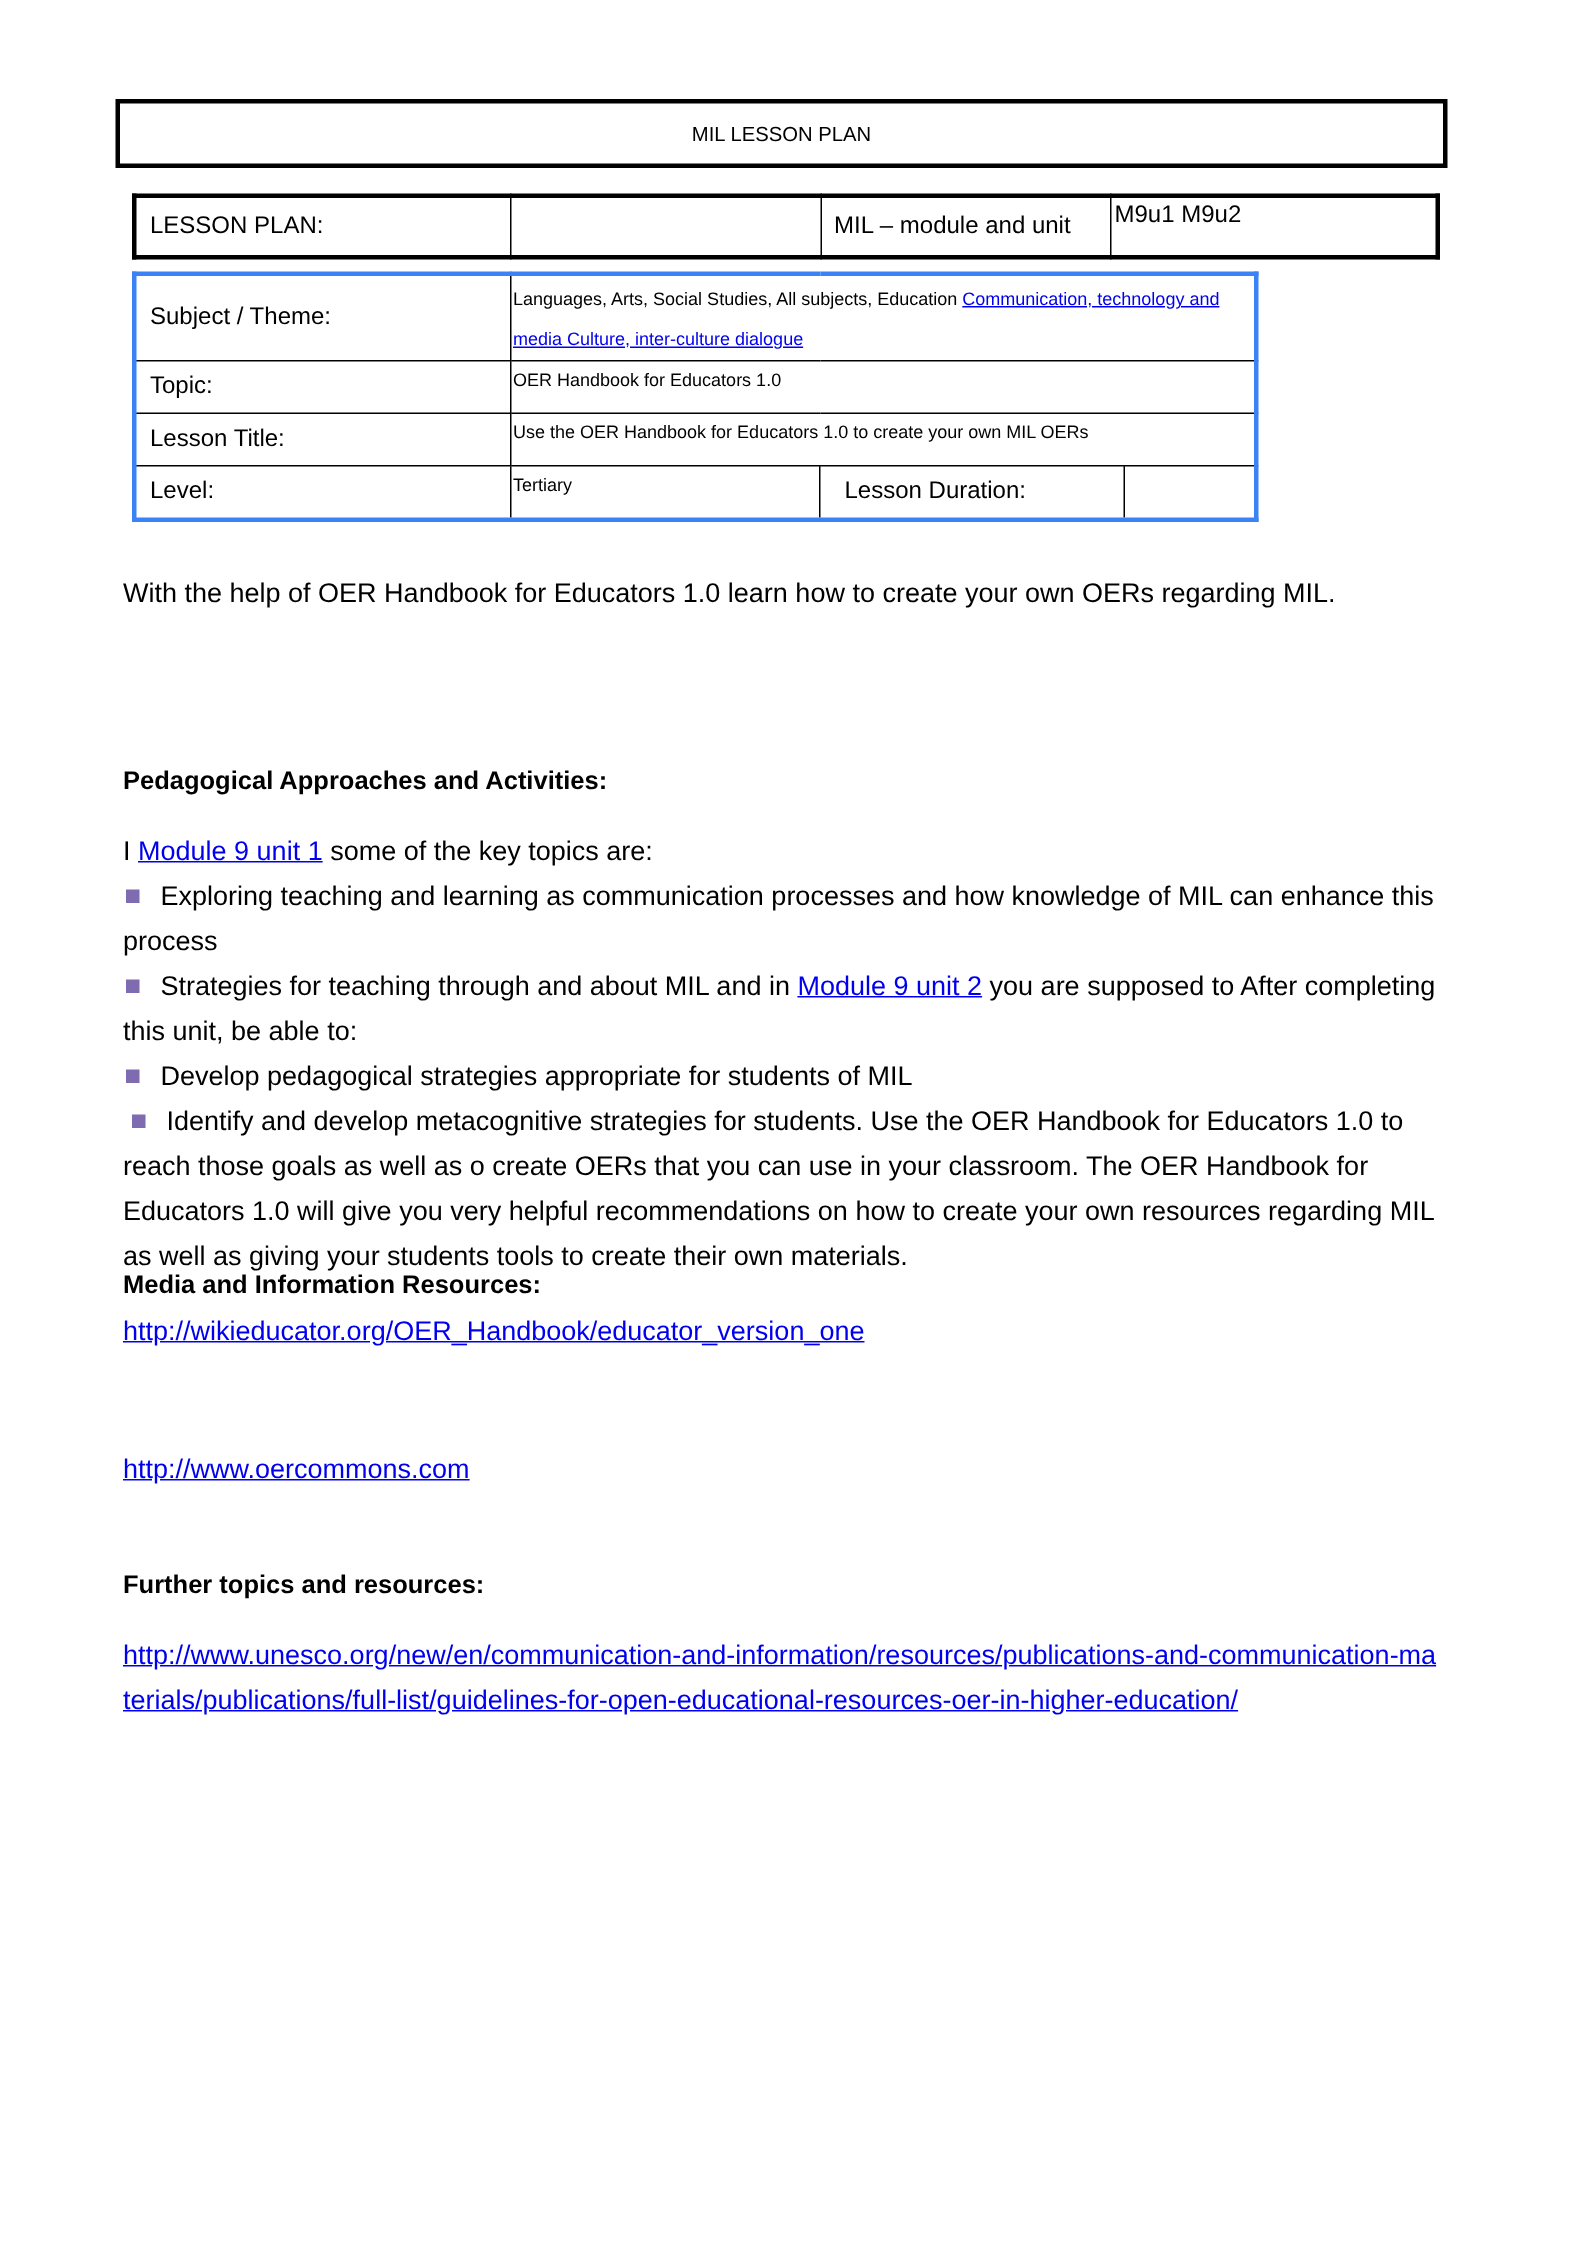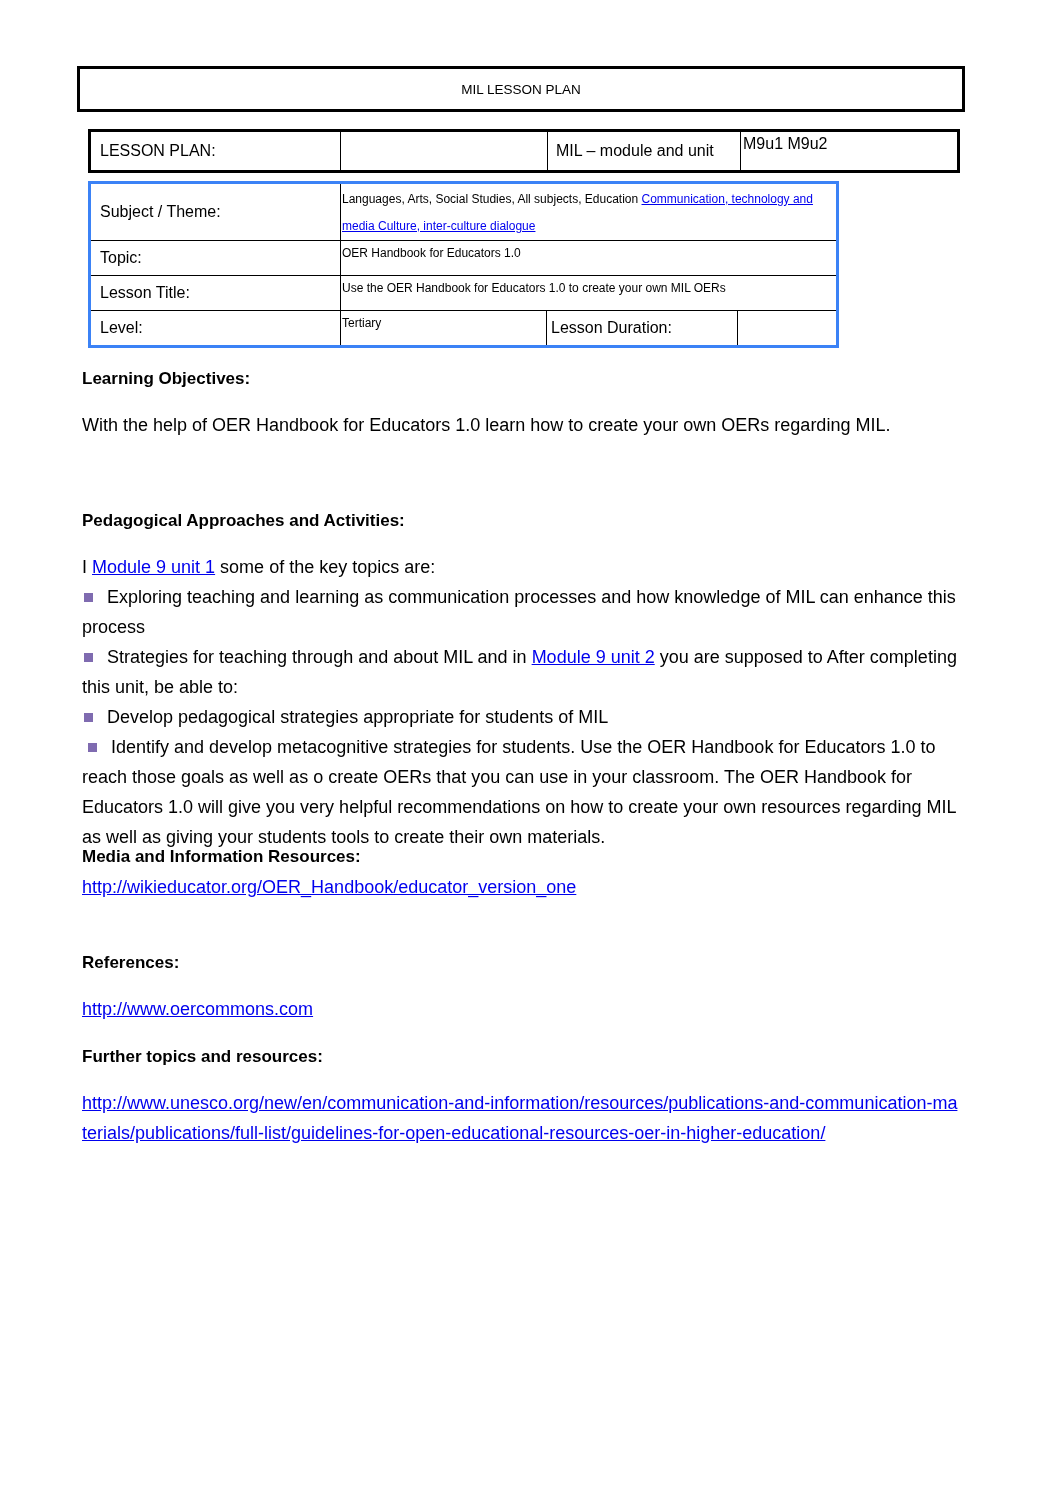--- a/index.html
+++ b/index.html
@@ -59,48 +59,46 @@
     <td class="lbl">Topic:</td>
     <td class="val" colspan="3" style="line-height:20px;">OER Handbook for Educators 1.0</td>
   </tr>
   <tr style="height:35px;">
     <td class="lbl">Lesson  Title:</td>
     <td class="val" colspan="3" style="line-height:20px;">Use the OER Handbook for Educators 1.0 to create your own MIL OERs</td>
   </tr>
   <tr style="height:36px;">
     <td class="lbl">Level:</td>
     <td class="val" style="width:196px;line-height:20px;margin-top:36px;">Tertiary</td>
-    <td style="width:178px;padding-left:4px;">Lesson  Duration:</td>
+    <td style="width:178px;padding-left:16px;">Lesson  Duration:</td>
     <td></td>
   </tr>
 </tbody>
   </table>
 
 <div class="content" style="top:364px;">
-  <p class="heading">Learning  Objectives:</p>
   <p style="margin-top:16px;">With the help of OER Handbook for Educators 1.0 learn how to create your own OERs regarding MIL.</p>
 </div>
 
 <div class="content" style="top:506px;">
   <p class="heading">Pedagogical Approaches and Activities:</p>
   <p style="margin-top:16px;">
     <span>I </span><span class="link">Module 9 unit 1</span><span> some of the key topics are:</span>
   </p>
   <p><span class="bullet"></span><span>Exploring teaching and learning as communication processes and how knowledge of MIL can enhance this process</span></p>
   <p><span class="bullet"></span><span>Strategies for teaching through and about MIL and in </span><span class="link">Module 9 unit 2</span><span> you are supposed to After completing this unit, be able to:</span></p>
   <p><span class="bullet"></span><span>Develop pedagogical strategies appropriate for students of MIL</span></p>
   <p><span class="bullet" style="margin-left:6px;"></span><span>Identify and develop metacognitive strategies for students. Use the OER Handbook for Educators 1.0 to reach those goals as well as o create OERs that you can use in your classroom. The OER Handbook for Educators 1.0 will give you very helpful recommendations on how to create your own resources regarding MIL as well as giving your students tools to create their own materials.</span></p>
 </div>
 
 <div class="content" style="top:842px;">
   <p class="heading">Media and Information Resources:</p>
   <p><span class="link">http://wikieducator.org/OER_Handbook/educator_version_one</span></p>
 </div>
 
 <div class="content" style="top:948px;">
-  <p class="heading">References:</p>
   <p style="margin-top:16px;"><span class="link">http://www.oercommons.com</span></p>
 </div>
 
 <div class="content" style="top:1042px;">
   <p class="heading">Further topics and resources:</p>
   <p style="margin-top:16px;word-break:break-all;"><span class="link">http://www.unesco.org/new/en/communication-and-information/resources/publications-and-communication-materials/publications/full-list/guidelines-for-open-educational-resources-oer-in-higher-education/</span></p>
 </div>
 
 </body></html>

